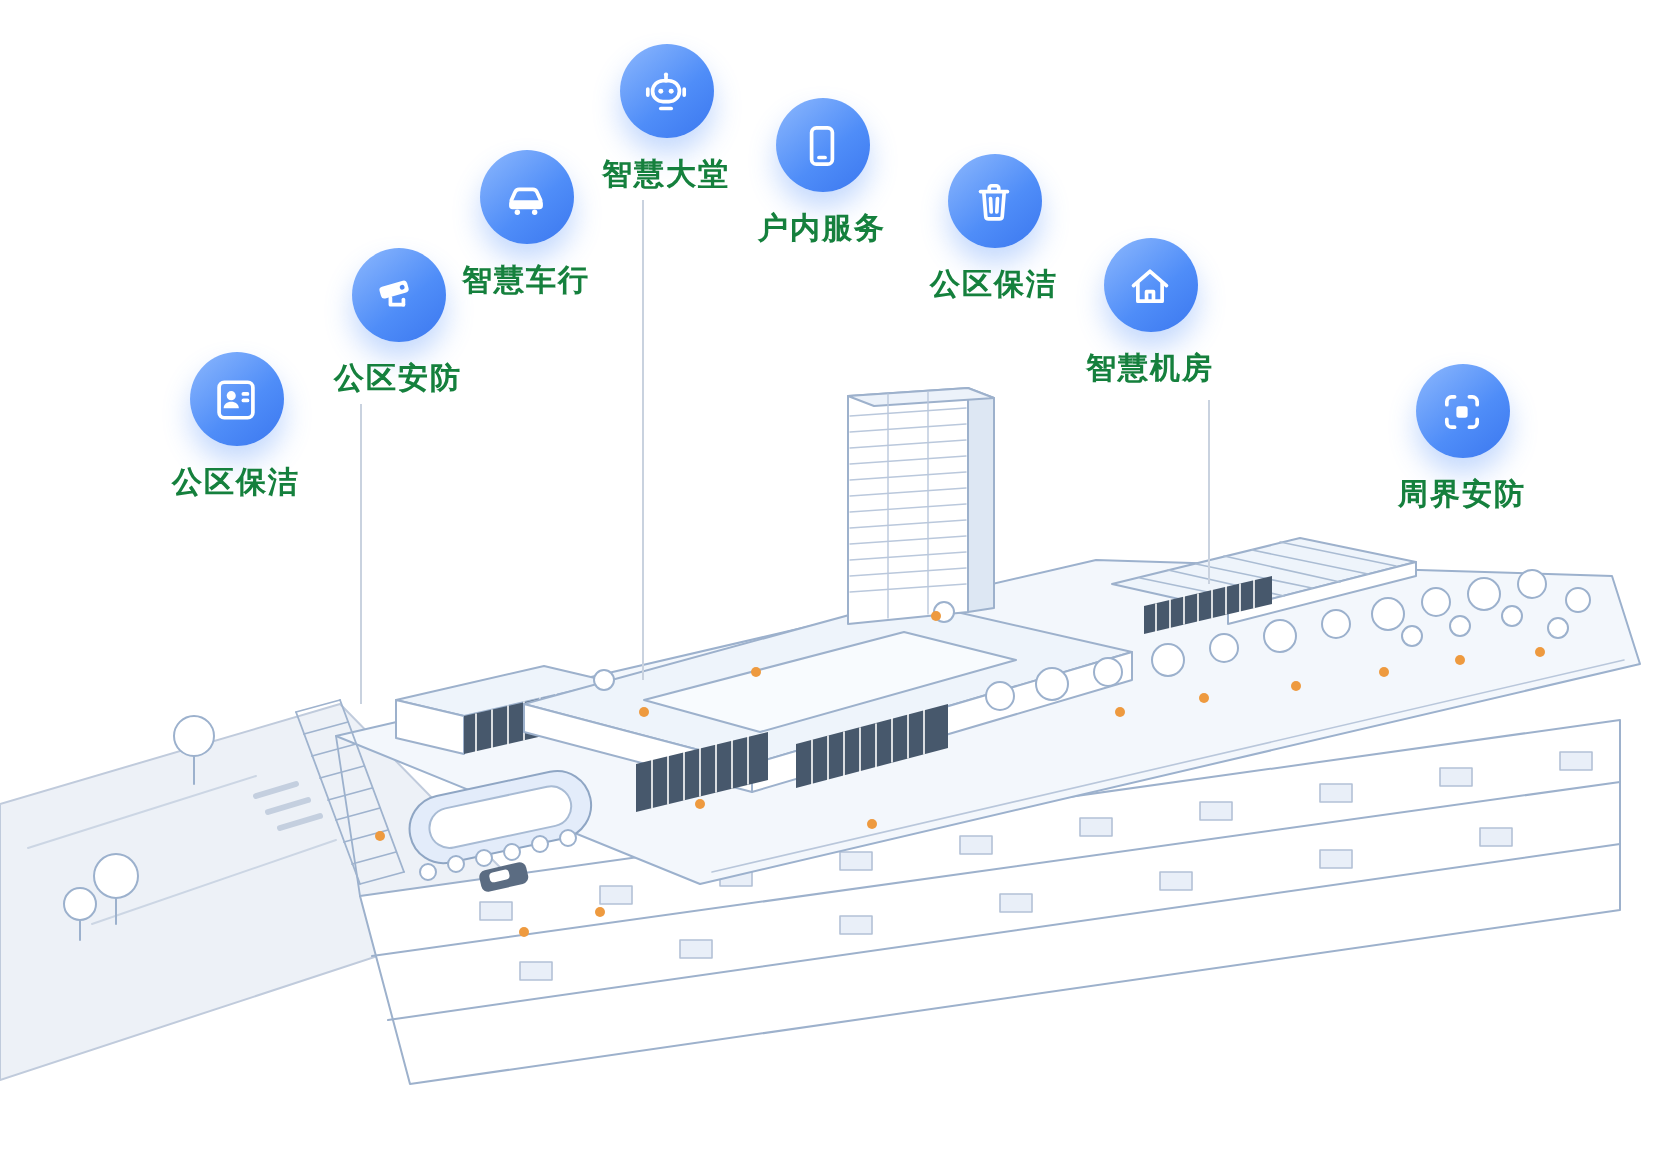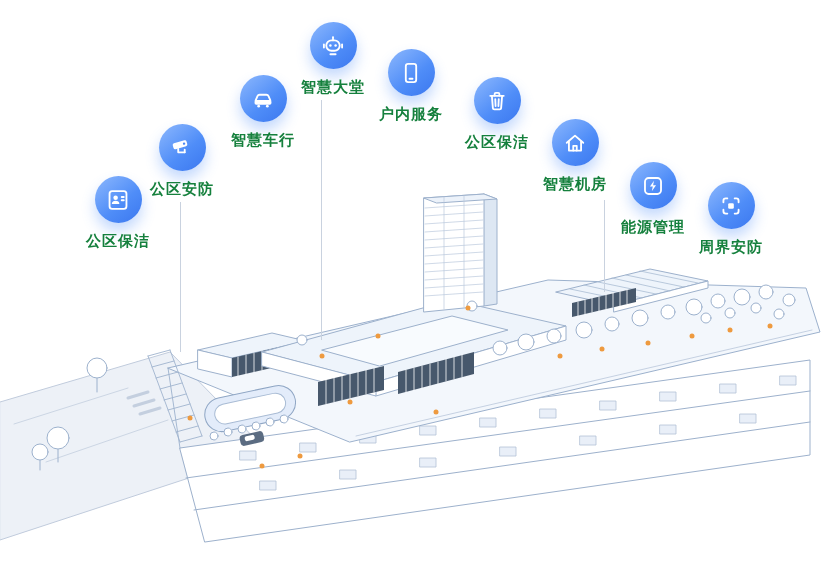--- a/index.html
+++ b/index.html
@@ -17,21 +17,21 @@
   .feature { position:absolute; width:96px; display:flex; flex-direction:column;
              align-items:center; gap:9px; z-index:3; }
   .icon-circle { width:47px; height:47px; border-radius:50%;
                  background:linear-gradient(140deg,#8db8fd 0%,#4f8df8 58%,#3b77ef 100%);
                  box-shadow:0 8px 14px rgba(77,141,248,0.33);
                  display:flex; align-items:center; justify-content:center; }
   .icon-circle svg { width:26px; height:26px; display:block; }
   .glyph { stroke:#ffffff; stroke-width:1.7; fill:none; stroke-linecap:round; stroke-linejoin:round; }
   .label { font-size:15px; font-weight:700; color:#15803d; letter-spacing:1px; white-space:nowrap; }
 
-  .f1{left:70px;top:176px} .f2{left:134px;top:124px} .f3{left:215px;top:75px}
+  .f1{left:70px;top:176px} .f2{left:151px;top:124px} .f3{left:215px;top:75px}
   .f4{left:285px;top:22px} .f5{left:363px;top:49px} .f6{left:449px;top:77px}
   .f7{left:527px;top:119px} .f8{left:605px;top:162px} .f9{left:683px;top:182px}
 </style>
 </head>
 <body>
 
 <div id="stage">
 
   <svg class="building" viewBox="0 0 831 576" xmlns="http://www.w3.org/2000/svg">
     <g fill="#ffffff" stroke="#9db1cc" stroke-width="1" stroke-linejoin="round" stroke-linecap="round">
@@ -340,31 +340,20 @@
           <g class="glyph">
         <path d="M4.4 11.8 12 5.2l7.6 6.6"></path>
         <path d="M6.4 10.6V19h11.2v-8.4"></path>
         <path d="M10.4 19v-4.4h3.2V19"></path>
       </g>
         </svg>
     </div>
     <div class="label">智慧机房</div>
   </div>
 
-  <div class="feature f8">
-    <div class="icon-circle">
-      <svg viewBox="0 0 24 24">
-          <g class="glyph">
-        <rect x="4.6" y="4.6" width="14.8" height="14.8" rx="3.4"></rect>
-        <path d="M12.9 7.2 9.2 12.4h2.6l-.9 4.4 3.9-5.4h-2.7z" fill="#fff" stroke="none"></path>
-      </g>
-        </svg>
-    </div>
-    <div class="label">能源管理</div>
-  </div>
 
   <div class="feature f9">
     <div class="icon-circle">
       <svg viewBox="0 0 24 24">
           <g class="glyph">
         <path d="M5 8.6V7.2C5 6 6 5 7.2 5h1.4"></path>
         <path d="M15.4 5h1.4C18 5 19 6 19 7.2v1.4"></path>
         <path d="M19 15.4v1.4c0 1.2-1 2.2-2.2 2.2h-1.4"></path>
         <path d="M8.6 19H7.2C6 19 5 18 5 16.8v-1.4"></path>
         <rect x="9.4" y="9.4" width="5.2" height="5.2" rx="1.2" fill="#fff" stroke="none"></rect>

